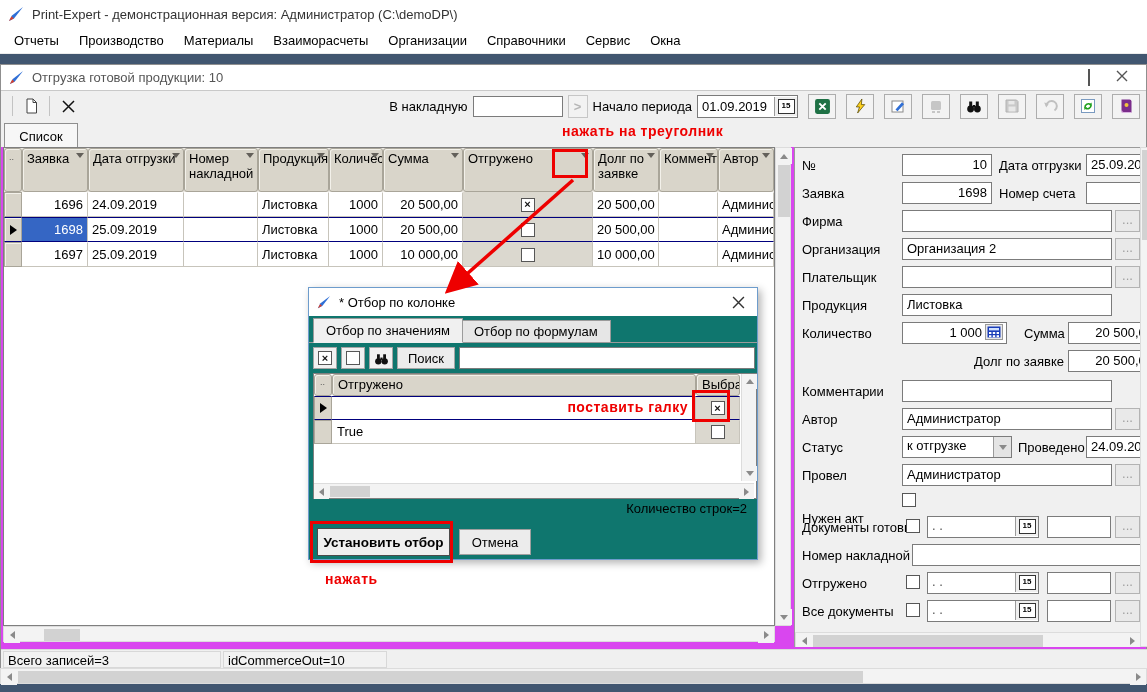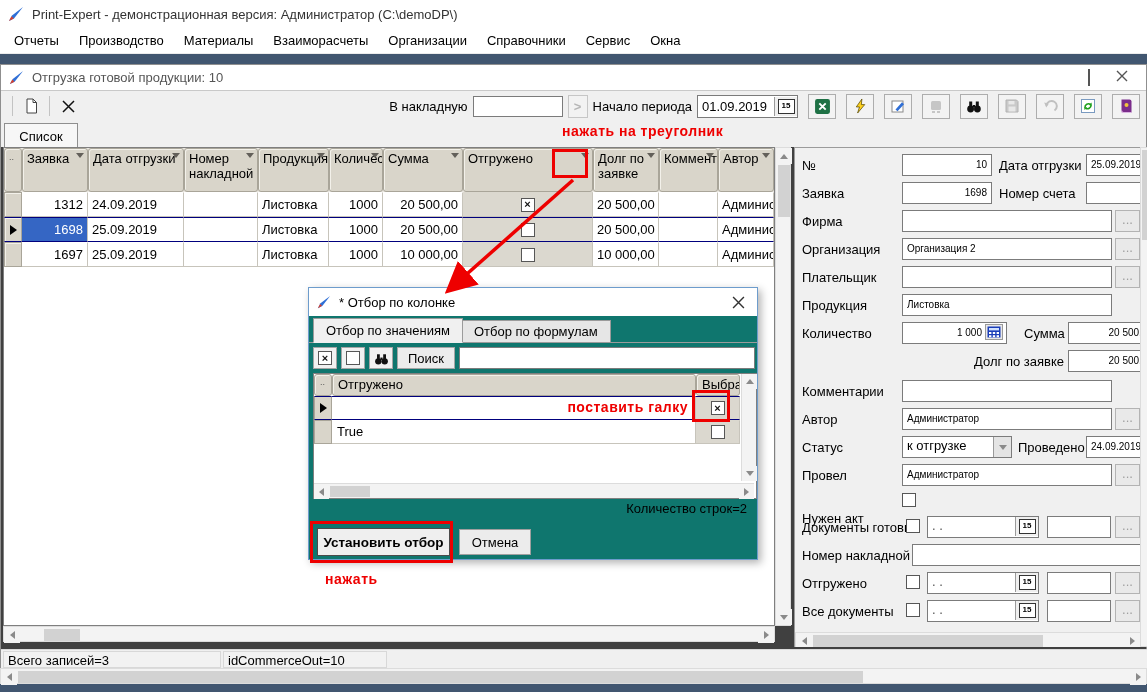--- a/index.html
+++ b/index.html
@@ -6,21 +6,21 @@
   .screen{position:relative;width:1147px;height:692px;background:#fff;overflow:hidden;
     font-family:"Liberation Sans",sans-serif;font-size:13px;color:#000;}
   .abs{position:absolute;box-sizing:border-box;}
   
   .titlebar{left:0;top:0;width:1147px;height:28px;background:#fff;display:flex;align-items:center;padding-left:8px;}
   .titlebar .ttl{margin-left:8px;color:#333;}
   .menubar{left:0;top:28px;width:1147px;height:26px;background:#fff;display:flex;align-items:center;padding-left:4px;border-bottom:1px solid #ececec;}
   .menubar span{padding:4px 10px;cursor:default;}
   .mdi{left:0;top:54px;width:1147px;height:638px;background:#415670;}
   
-  .child{left:0;top:64px;width:1147px;height:604px;background:#404040;border:1px solid #8f8f8f;}
+  .child{left:0;top:64px;width:1147px;height:604px;background:#d946ef;border:1px solid #8f8f8f;}
   .ctitle{left:0;top:0;width:100%;height:26px;background:#fff;display:flex;align-items:center;padding-left:8px;border-bottom:1px solid #c9c9c9;}
   .ctitle .ttl{margin-left:8px;color:#555;}
   .wbtns{margin-left:auto;display:flex;align-items:center;gap:26px;padding-right:18px;}
   .wmin{width:11px;height:2px;background:#555;}
   .wmax{width:10px;height:9px;border:1px solid #555;}
   .ctoolbar{left:0;top:26px;width:100%;height:30px;background:#f0f0f0;display:flex;align-items:center;padding:0 6px;}
   .vsep{width:1px;height:20px;background:#c3c3c3;margin:0 5px;}
   .tbtn{width:26px;height:23px;display:flex;align-items:center;justify-content:center;background:#f0f0f0;}
   .tbtn.framed{border:1px solid #adadad;background:#f3f3f3;margin-left:5px;}
   .tright{margin-left:auto;display:flex;align-items:center;gap:5px;}
@@ -53,21 +53,21 @@
   .sbtn{position:absolute;display:flex;align-items:center;justify-content:center;background:#f3f3f3;}
   .thumb{position:absolute;background:#d2d2d2;}
   .au{width:0;height:0;border-left:4px solid transparent;border-right:4px solid transparent;border-bottom:5px solid #8a8a8a;}
   .ad{width:0;height:0;border-left:4px solid transparent;border-right:4px solid transparent;border-top:5px solid #8a8a8a;}
   .al{width:0;height:0;border-top:4px solid transparent;border-bottom:4px solid transparent;border-right:5px solid #8a8a8a;}
   .ar{width:0;height:0;border-top:4px solid transparent;border-bottom:4px solid transparent;border-left:5px solid #8a8a8a;}
   
   .panel{left:793px;top:82px;width:346px;height:500px;background:#f0f0f0;border-left:1px solid #9b9b9b;border-top:1px solid #9b9b9b;overflow:hidden;}
   .prow{position:absolute;left:7px;width:339px;height:24px;}
   .plabel{position:absolute;left:0;top:4px;white-space:nowrap;}
-  .field{position:absolute;top:0;background:#fff;border:1px solid #7b7b7b;height:22px;line-height:20px;font-size:10px;padding:0 4px;box-sizing:border-box;overflow:hidden;white-space:nowrap;}
+  .field{position:absolute;top:0;background:#fff;border:1px solid #7b7b7b;height:22px;line-height:20px;font-size:13px;padding:0 4px;box-sizing:border-box;overflow:hidden;white-space:nowrap;}
   .field.num{text-align:right;}
   .ell{position:absolute;top:0;width:25px;height:22px;background:#e9e9e9;border:1px solid #b3b3b3;color:#9f9f9f;text-align:center;line-height:18px;box-sizing:border-box;}
   .combo{position:absolute;top:0;height:22px;background:#fff;border:1px solid #7b7b7b;box-sizing:border-box;display:flex;}
   .combo .cval{flex:1;padding:1px 4px;overflow:hidden;white-space:nowrap;}
   .combo .cbtn{width:17px;background:#e4e4e4;border-left:1px solid #9a9a9a;display:flex;align-items:center;justify-content:center;}
   .dfield{position:absolute;top:0;height:22px;border:1px solid #7b7b7b;background:#fff;box-sizing:border-box;display:flex;}
   .dfield .dval{flex:1;padding:1px 4px;color:#555;}
   .pcb{position:absolute;top:3px;}
   
   .statusbar{left:0;top:584px;width:1147px;height:20px;background:#f0f0f0;border-top:1px solid #dadada;}
@@ -248,21 +248,21 @@
         <div class="hc cw5"><span style="white-space:nowrap;">Количество</span><span class="ftri"></span></div>
         <div class="hc cw6"><span>Сумма</span><span class="ftri"></span></div>
         <div class="hc cw7"><span>Отгружено</span><span class="ftri"></span></div>
         <div class="hc cw8"><span>Долг по заявке</span><span class="ftri"></span></div>
         <div class="hc cw9"><span style="white-space:nowrap;">Комментарий</span><span class="ftri"></span></div>
         <div class="hc cw10"><span>Автор</span><span class="ftri"></span></div>
       </div>
 
       <div class="grow" style="top:44px;">
         <div class="tc gut cw0"></div>
-        <div class="tc num cw1">1312</div>
+        <div class="tc num cw1">1696</div>
         <div class="tc cw2">24.09.2019</div>
         <div class="tc cw3"></div>
         <div class="tc cw4">Листовка</div>
         <div class="tc num cw5">1000</div>
         <div class="tc num cw6">20 500,00</div>
         <div class="tc chk cw7">
             <span class="cb">
               <span>×</span>
             </span>
           </div>

